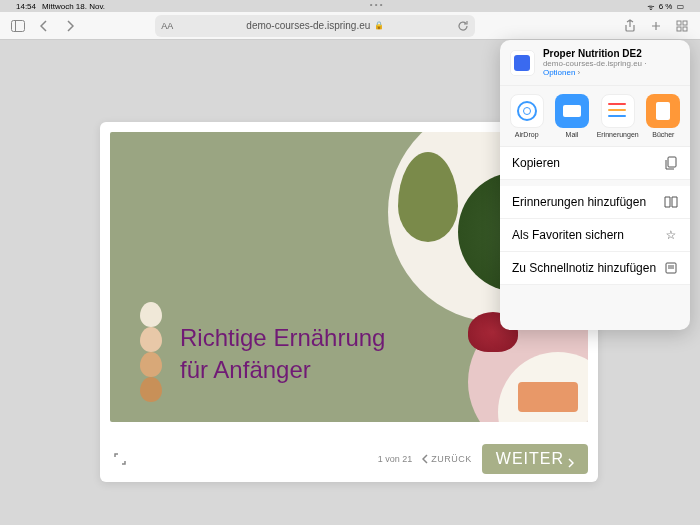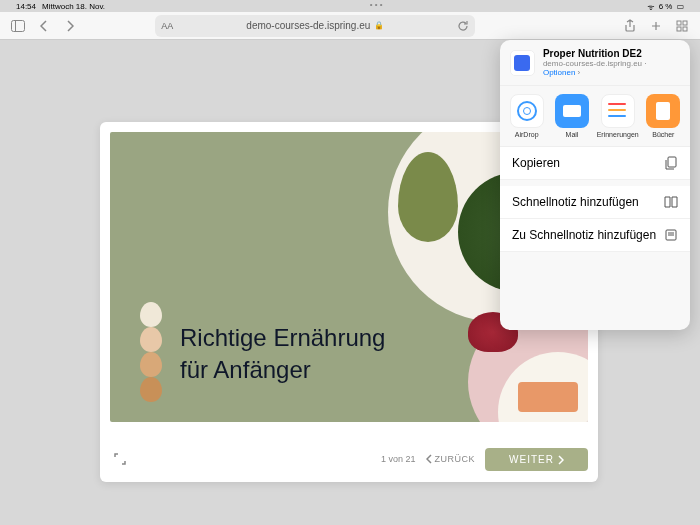--- a/index.html
+++ b/index.html
@@ -17,26 +17,26 @@
 .plate{position:absolute;right:-20px;top:-30px;width:220px;height:220px;background:#f4f0e8;border-radius:50%}
 .veg{position:absolute;right:10px;top:40px;width:120px;height:120px;background:radial-gradient(#3a5a2a,#2a4a1a);border-radius:50%}
 .avo{position:absolute;width:60px;height:90px;background:#7a8a4a;border-radius:50% 50% 50% 50%/60% 60% 40% 40%;right:130px;top:20px}
 .eggs{position:absolute;left:30px;top:170px;width:25px;height:100px;display:flex;flex-direction:column;gap:-5px}
 .egg{width:22px;height:28px;border-radius:50%/55% 55% 45% 45%}
 .egg1{background:#f0e8d8}.egg2{background:#e8c8a8}.egg3{background:#d8a878}.egg4{background:#c89058}
 .pink-blob{position:absolute;right:-60px;bottom:-40px;width:180px;height:160px;background:#e8c8c8;border-radius:50%}
 .plate2{position:absolute;right:-30px;bottom:-50px;width:120px;height:120px;background:#f8f4ec;border-radius:50%}
 .salmon{position:absolute;right:10px;bottom:10px;width:60px;height:30px;background:#e89868;border-radius:4px}
 .pom{position:absolute;right:70px;bottom:70px;width:50px;height:40px;background:radial-gradient(#a82838,#881828);border-radius:50% 50% 40% 40%}
-.title-text{position:absolute;left:70px;top:190px;font-family:"Comic Sans MS",cursive;font-size:24px;color:#0f172a;line-height:1.3;font-weight:500}
+.title-text{position:absolute;left:70px;top:190px;font-family:"Comic Sans MS",cursive;font-size:24px;color:#701a75;line-height:1.3;font-weight:500}
 .footer{position:absolute;left:10px;right:10px;bottom:8px;height:30px;display:flex;align-items:center;justify-content:space-between}
 .expand-btn{width:20px;height:20px;display:flex;align-items:center;justify-content:center;color:#888}
 .nav-group{display:flex;align-items:center;gap:10px;font-size:9px;color:#888}
 .back-btn{display:flex;align-items:center;gap:3px;color:#888;font-size:9px;letter-spacing:0.5px}
-.next-btn{background:#a8b088;color:#fff;padding:6px 24px;border-radius:4px;font-size:10px;letter-spacing:1px;display:flex;align-items:flex-end;gap:4px}
+.next-btn{background:#a8b088;color:#fff;padding:6px 14px;border-radius:4px;font-size:16px;letter-spacing:1px;display:flex;align-items:flex-end;gap:4px}
 .share-sheet{position:absolute;right:10px;top:40px;width:190px;height:290px;background:#f8f8f8;border-radius:10px;box-shadow:0 4px 20px rgba(0,0,0,0.2);overflow:hidden}
 .sheet-header{padding:8px 10px;display:flex;align-items:center;gap:8px;border-bottom:1px solid #eee}
 .sheet-icon{width:26px;height:26px;background:#fff;border-radius:5px;display:flex;align-items:center;justify-content:center;border:1px solid #eee}
 .sheet-icon-inner{width:16px;height:16px;background:#3a6af0;border-radius:3px}
 .sheet-title{font-size:10px;font-weight:600;color:#000}
 .sheet-sub{font-size:8px;color:#888}
 .sheet-opt{color:#0a7aff}
 .apps-row{display:flex;padding:8px 6px;gap:4px;border-bottom:1px solid #eee;justify-content:space-between}
 .app{display:flex;flex-direction:column;align-items:center;gap:3px;width:42px}
 .app-icon{width:34px;height:34px;border-radius:8px;display:flex;align-items:center;justify-content:center}
@@ -212,26 +212,30 @@
       <span>Kopieren</span>
       <span class="action-icon">
           <svg width="12" height="14" viewBox="0 0 12 14" fill="none" stroke="currentColor">
             <rect x="3" y="1" width="8" height="10" rx="1"></rect>
             <path d="M1 4v9h8"></path>
           </svg>
         </span>
     </div>
     <div class="group-gap"></div>
     <div class="action-item">
-      <span>Schnellnotiz hinzufügen</span>
+      <span>Erinnerungen hinzufügen</span>
       <span class="action-icon">
           <svg width="14" height="12" viewBox="0 0 14 12" fill="none" stroke="currentColor">
             <path d="M1 1h5v10H1zM8 1h5v10H8z"></path>
           </svg>
         </span>
+    </div>
+    <div class="action-item">
+      <span>Als Favoriten sichern</span>
+      <span class="action-icon">☆</span>
     </div>
     <div class="action-item">
       <span>Zu Schnellnotiz hinzufügen</span>
       <span class="action-icon">
           <svg width="12" height="12" viewBox="0 0 12 12" fill="none" stroke="currentColor">
             <rect x="1" y="1" width="10" height="10" rx="1"></rect>
             <path d="M3 4h6M3 6h6"></path>
           </svg>
         </span>
     </div>

